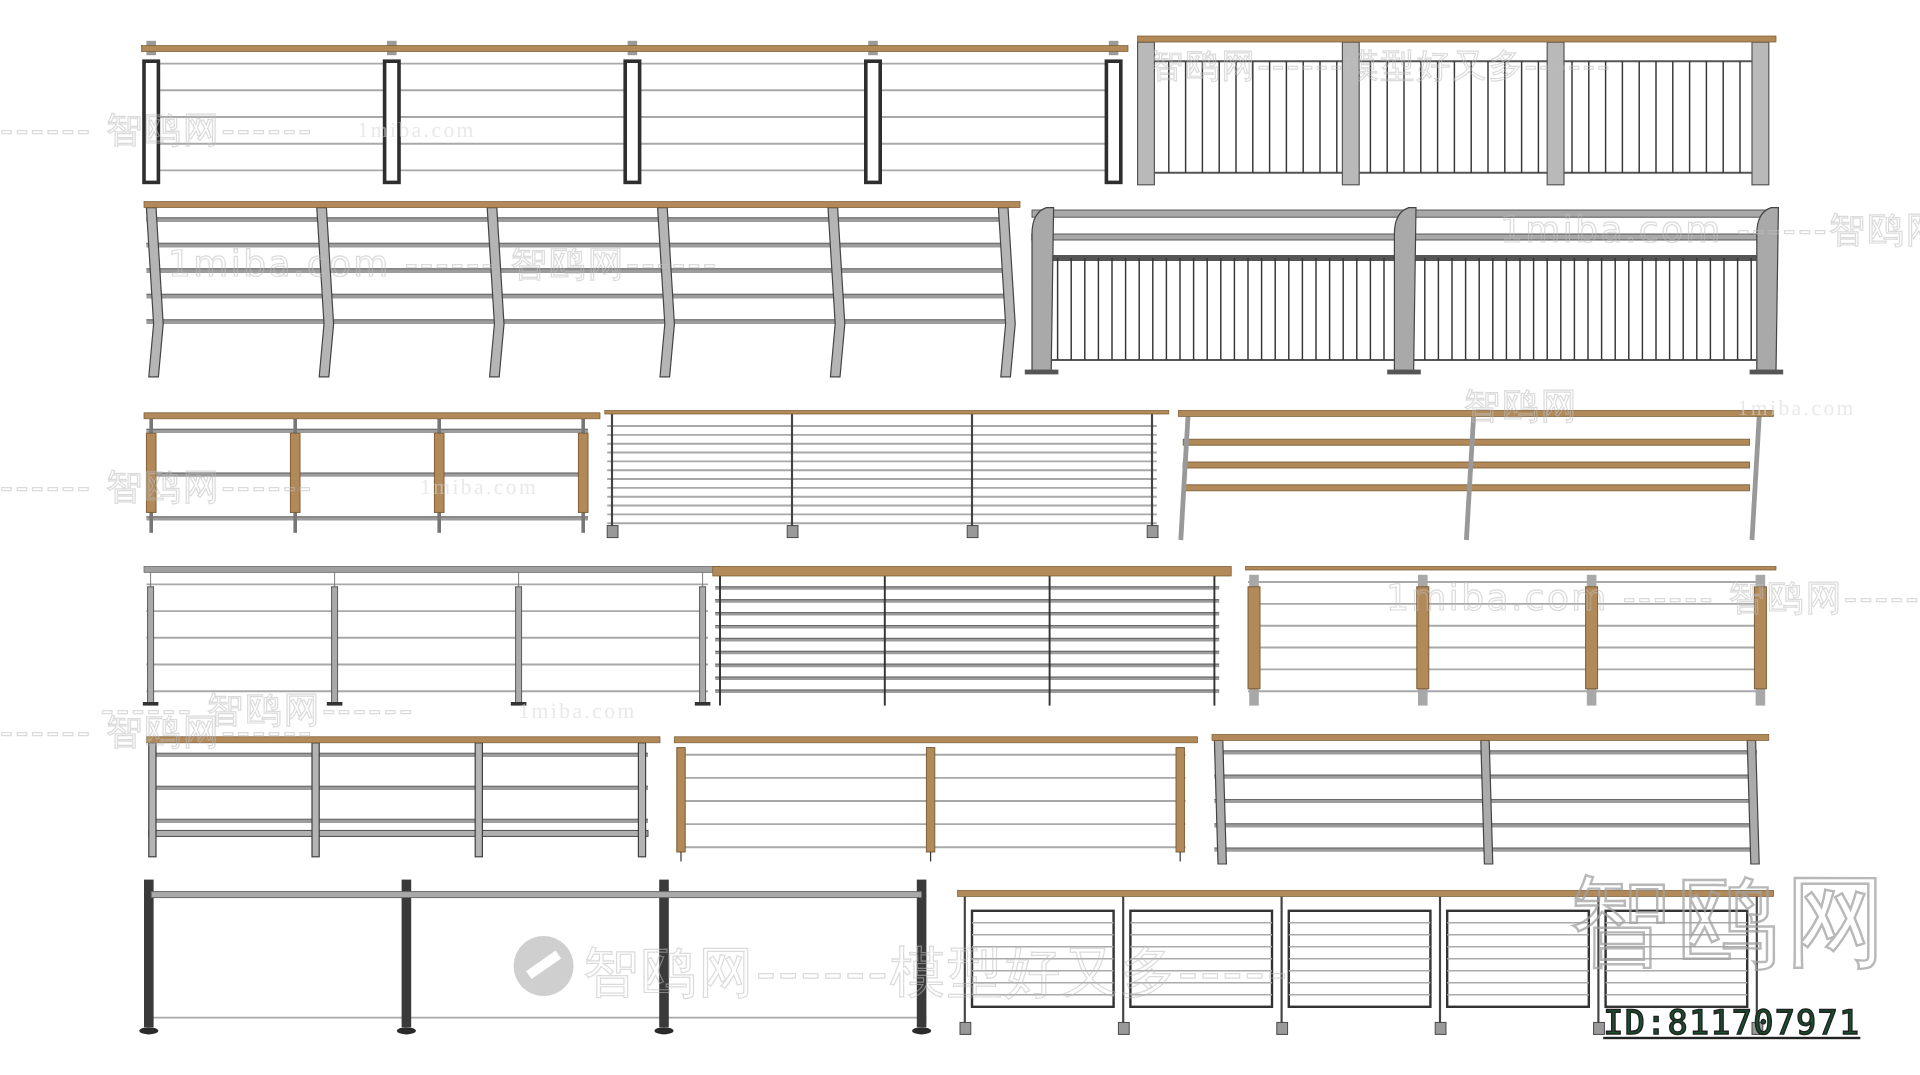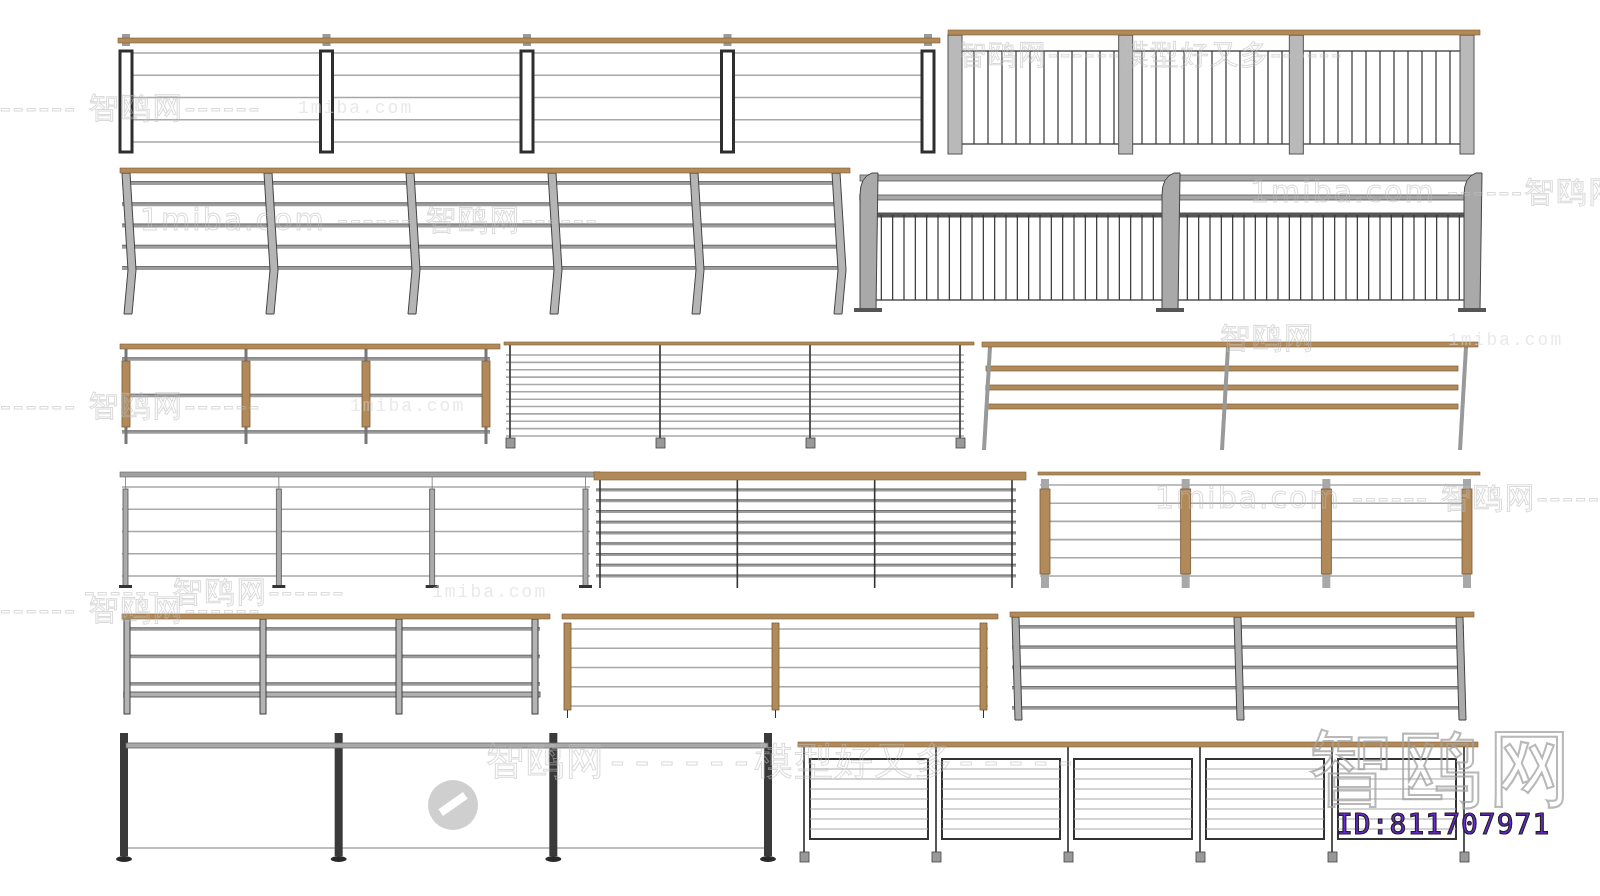--- a/index.html
+++ b/index.html
@@ -1,21 +1,21 @@
 <!DOCTYPE html>
 <html><head>
 <meta charset="utf-8">
 <style>
   html,body{margin:0;padding:0;background:#ffffff;}
   body{width:1600px;height:896px;overflow:hidden;position:relative;font-family:"DejaVu Sans",sans-serif;}
   #canvas{position:absolute;left:0;top:0;width:1600px;height:896px;}
   .wm{position:absolute;color:transparent;-webkit-text-stroke:1px rgba(190,190,190,0.55);font-family:"DejaVu Sans",sans-serif;white-space:nowrap;pointer-events:none;letter-spacing:2px;}
-  .wm-url{color:rgba(215,215,215,0.55);-webkit-text-stroke:0;font-family:Liberation Mono, monospace;}
+  .wm-url{color:rgba(215,215,215,0.55);-webkit-text-stroke:0;font-family:Liberation Serif, serif;}
   #wm-big{position:absolute;left:1308px;top:712px;font-size:84px;color:transparent;-webkit-text-stroke:2px rgba(160,160,160,0.75);letter-spacing:6px;font-family:"DejaVu Sans",sans-serif;}
-  #id-label{position:absolute;left:1336px;top:808px;font-size:28px;color:#6d28d9;-webkit-text-stroke:1.2px #222;letter-spacing:1px;font-family:"DejaVu Sans Mono",monospace;}
+  #id-label{position:absolute;left:1336px;top:836px;font-size:28px;color:#14532d;-webkit-text-stroke:1.2px #222;letter-spacing:1px;font-family:"DejaVu Sans Mono",monospace;text-decoration:underline;}
   #logo-mark{position:absolute;left:428px;top:780px;width:50px;height:50px;border-radius:50%;background:rgba(175,175,175,0.6);}
   #logo-mark::after{content:"";position:absolute;left:10px;top:20px;width:30px;height:8px;background:#fff;transform:rotate(-35deg);}
 </style>
 </head>
 <body>
 
 <svg id="canvas" viewBox="0 0 1600 896" xmlns="http://www.w3.org/2000/svg">
     <g>
       <line x1="120" y1="53" x2="930" y2="53" stroke="#a8a8a8" stroke-width="1.6"></line>
       <line x1="120" y1="75.25" x2="930" y2="75.25" stroke="#a8a8a8" stroke-width="1.6"></line>
@@ -517,18 +517,18 @@
     <div class="wm" style="left: 1250px; top: 172px; font-size: 30px;">1miba.com ------智鸥网------</div>
     <div class="wm" style="left: 140px; top: 200px; font-size: 30px;">1miba.com ------ 智鸥网------</div>
     <div class="wm" style="left: 1220px; top: 318px; font-size: 30px;">智鸥网</div>
     <div class="wm wm-url" style="left: 1448px; top: 330px; font-size: 18px;">1miba.com</div>
     <div class="wm" style="left: 0px; top: 386px; font-size: 30px;">------ 智鸥网------</div>
     <div class="wm wm-url" style="left: 350px; top: 396px; font-size: 18px;">1miba.com</div>
     <div class="wm" style="left: 1155px; top: 478px; font-size: 30px;">1miba.com ------ 智鸥网------</div>
     <div class="wm" style="left: 84px; top: 572px; font-size: 30px;">------ 智鸥网------</div>
     <div class="wm wm-url" style="left: 432px; top: 582px; font-size: 18px;">1miba.com</div>
     <div class="wm" style="left: 0px; top: 590px; font-size: 30px;">------ 智鸥网------</div>
-    <div class="wm" style="left: 486px; top: 736px; font-size: 38px; font-family: Liberation Mono, monospace;">智鸥网------模型好又多-----</div>
+    <div class="wm" style="left: 486px; top: 780px; font-size: 46px;">智鸥网------模型好又多-----</div>
   </div>
 
 <div id="logo-mark"></div>
 <div id="wm-big">智鸥网</div>
 <div id="id-label">ID:811707971</div>
 
 </body></html>

